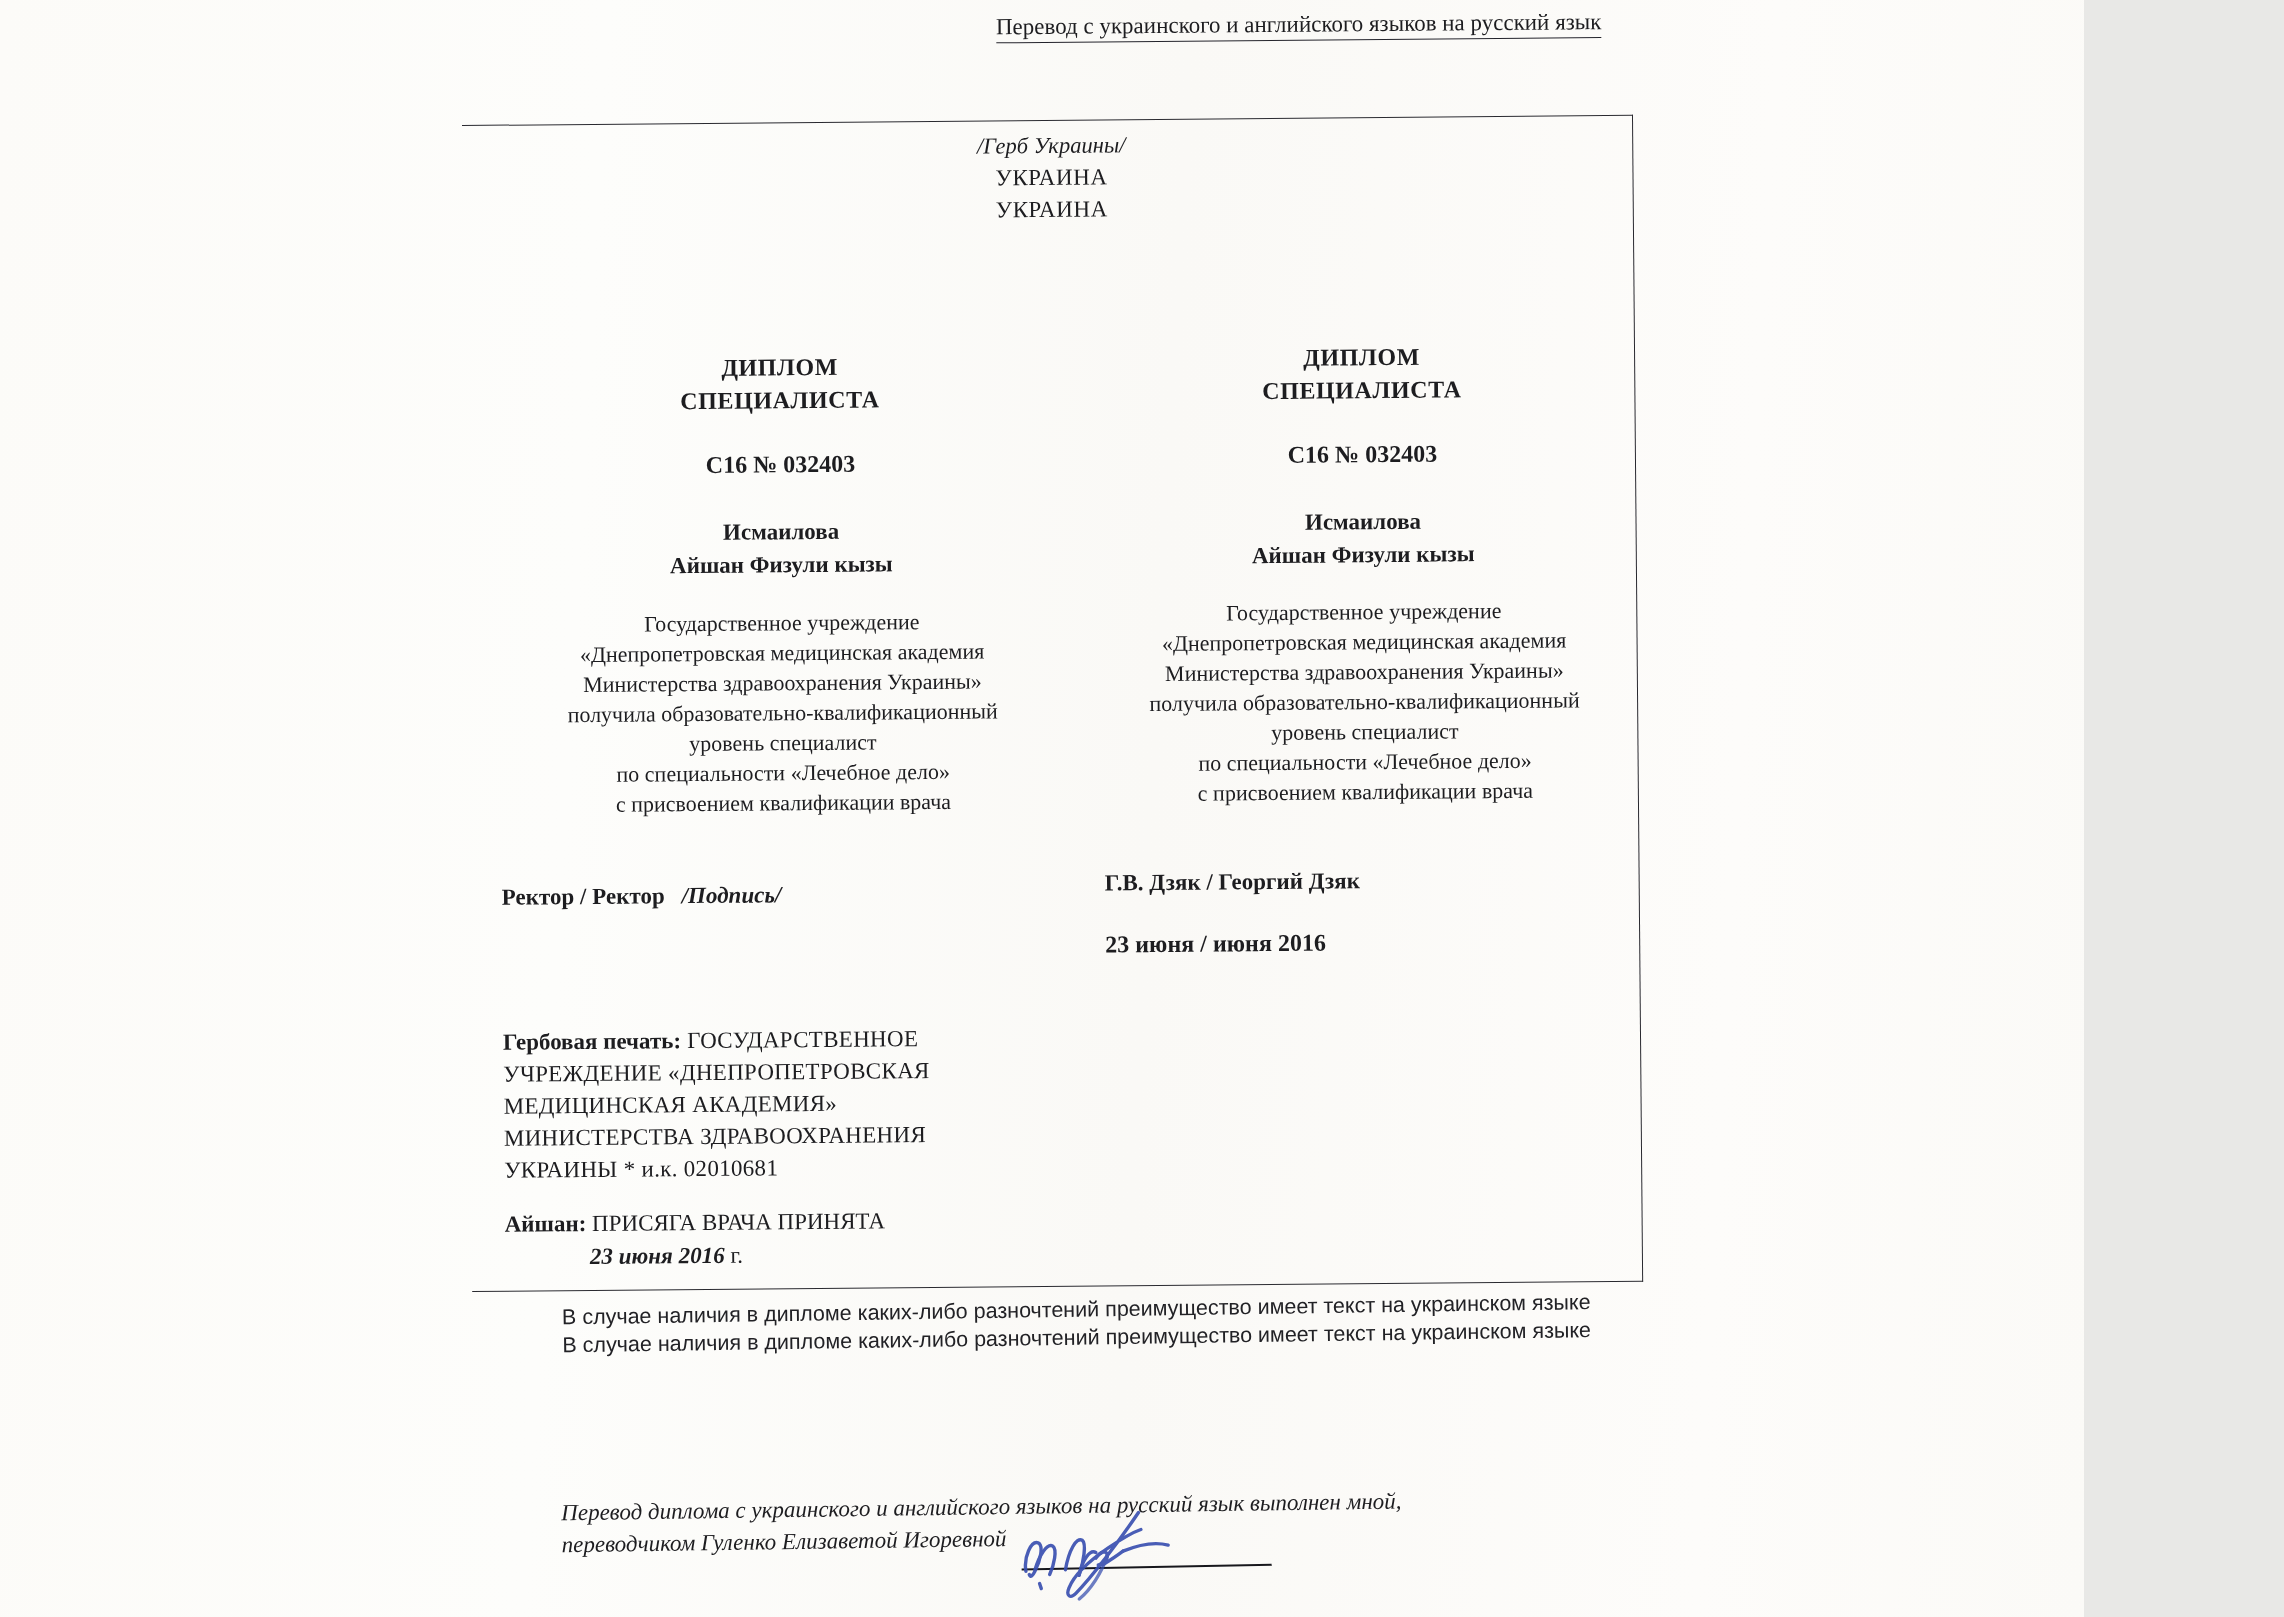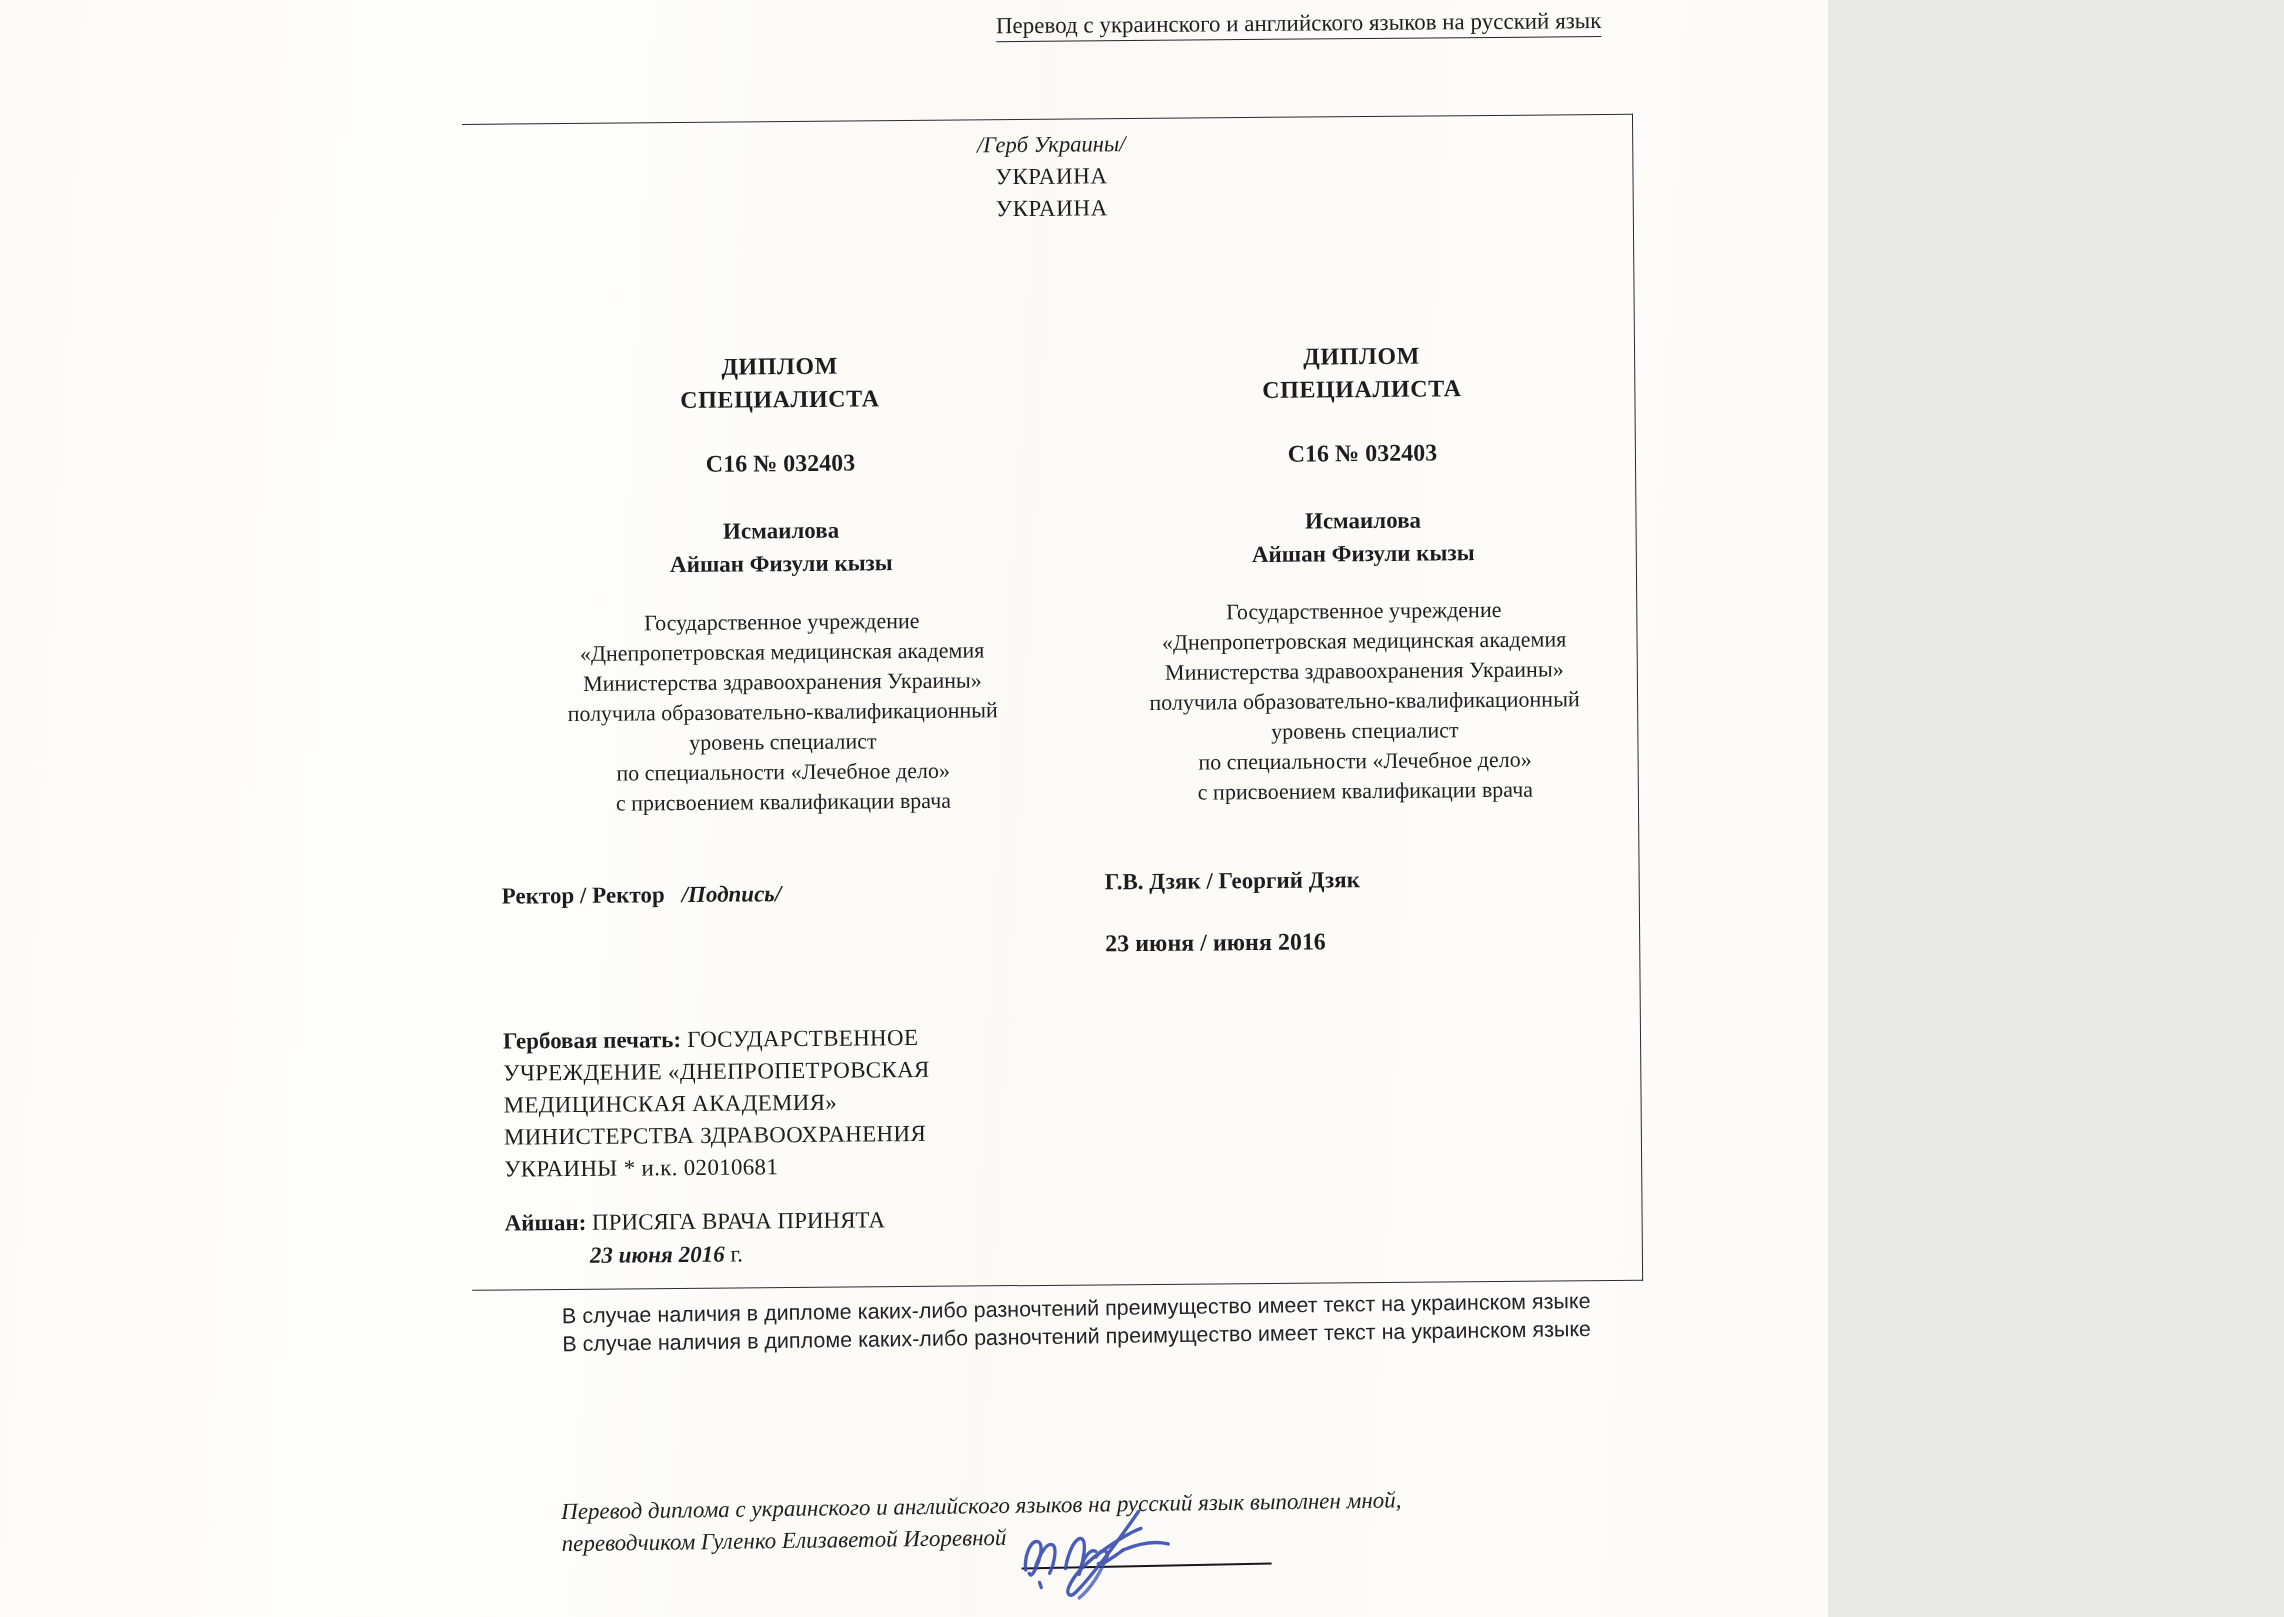--- a/index.html
+++ b/index.html
@@ -1,17 +1,17 @@
 <!DOCTYPE html>
 <html lang="ru" style="font-size:9px"><head>
 <meta charset="utf-8">
 <style>
   html,body{margin:0;padding:0;background:#e8e8e6;}
   .sheet{
-    position:relative; width:1828px; height:1617px; overflow:hidden;
+    position:relative; width:2084px; height:1617px; overflow:hidden;
     background:linear-gradient(93deg,#fcfbf8 0%, #fdfdfb 28%, #faf9f6 55%, #fdfcfa 82%, #fbfaf7 100%);
     font-family:"Liberation Serif","DejaVu Serif",serif;
     color:#1d1d20;
   }
   .skew{position:absolute; inset:0; transform:rotate(-0.5deg); transform-origin:50% 50%;}
   .abs{position:absolute;}
 
   
   .top-note{left:938px; top:13.6px; width:735px; text-align:center; font-size:23px;}
   .top-note .u{display:inline-block; border-bottom:1.7px solid #23232b; padding-bottom:2.8px;}

